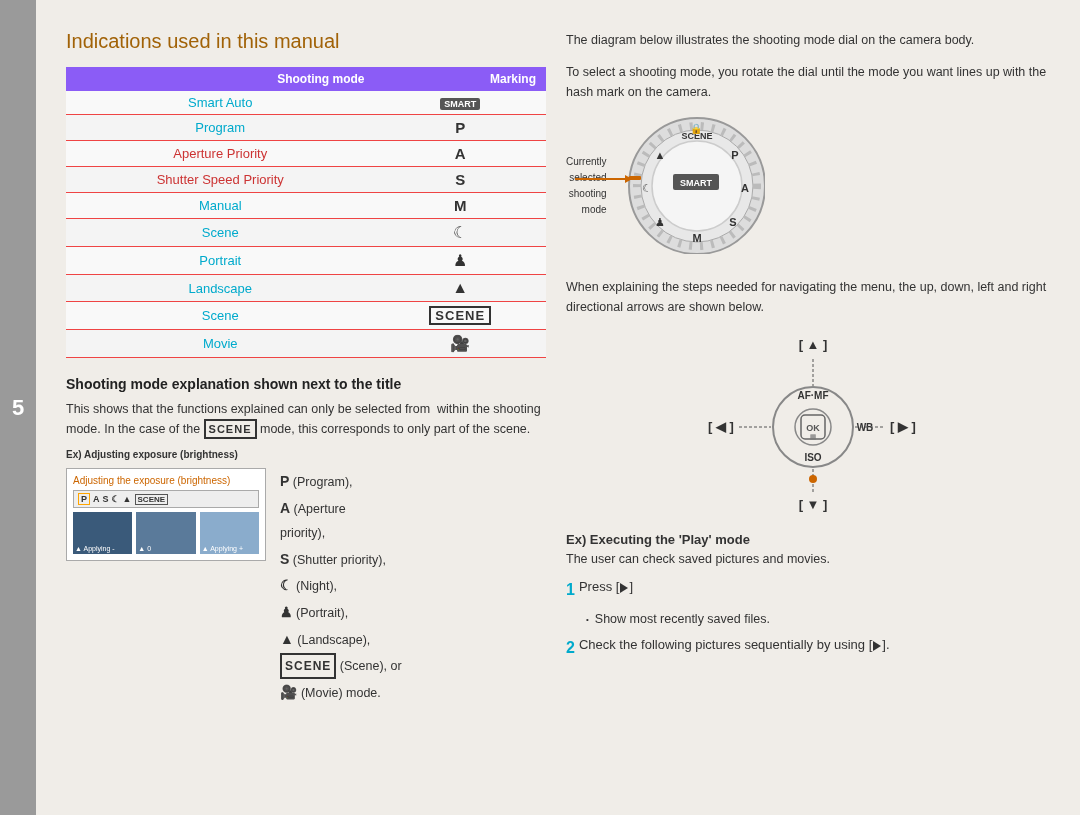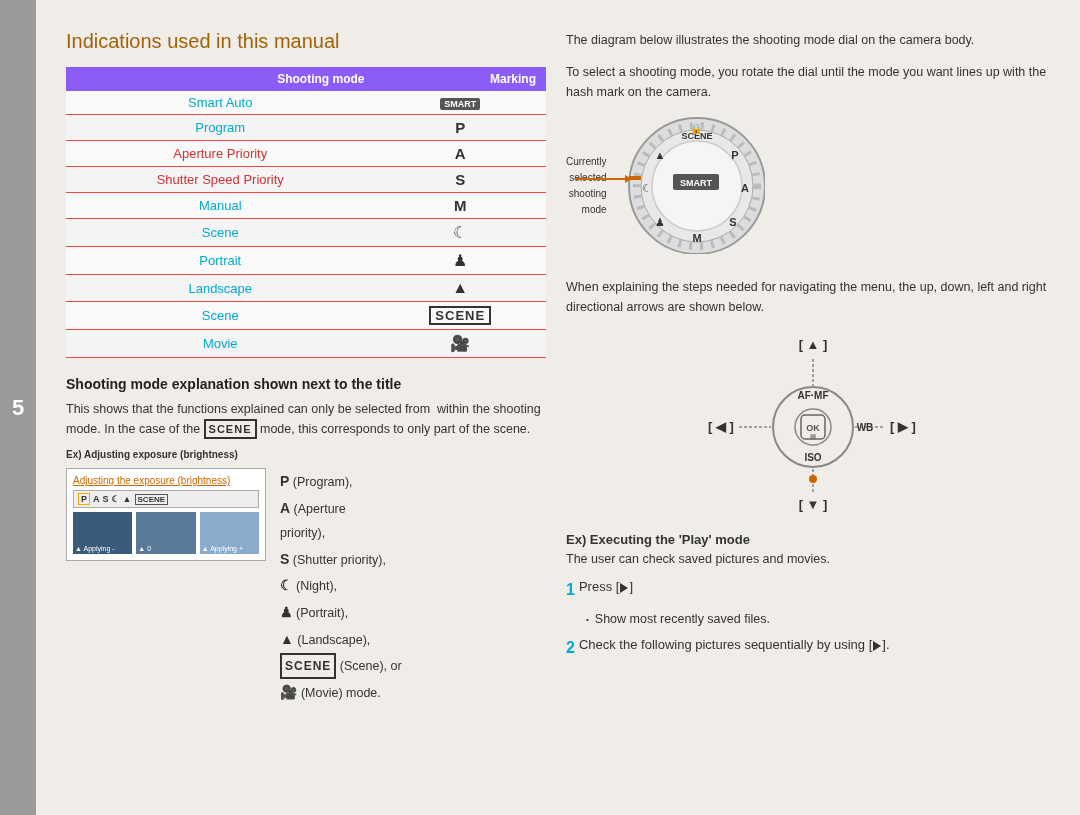--- a/index.html
+++ b/index.html
@@ -131,21 +131,20 @@
     .ex-screenshot {
       width: 200px;
       border: 1px solid #aaa;
       background: white;
       padding: 6px;
       flex-shrink: 0;
     }
     .ex-screenshot-title {
       color: #cc6600;
       font-size: 10px;
-      text-decoration: underline;
       margin-bottom: 4px;
     }
     .ex-screenshot-bar {
       background: #eee;
       border: 1px solid #aaa;
       padding: 2px 4px;
       font-size: 9px;
       font-weight: bold;
       margin-bottom: 4px;
       display: flex;

